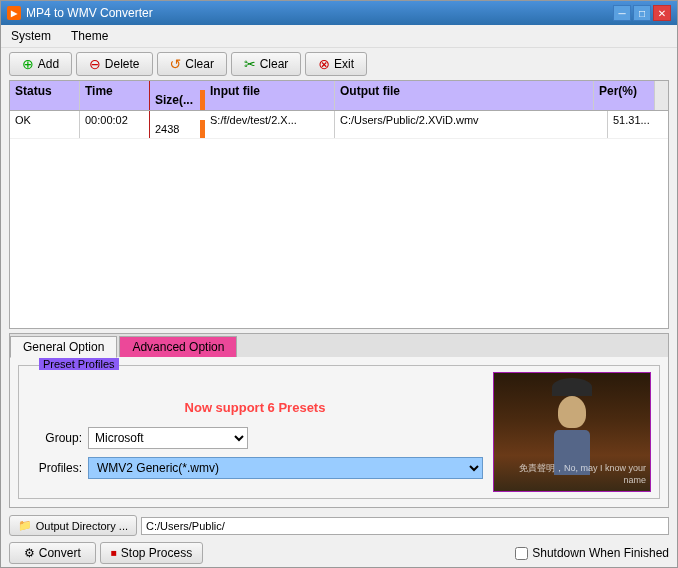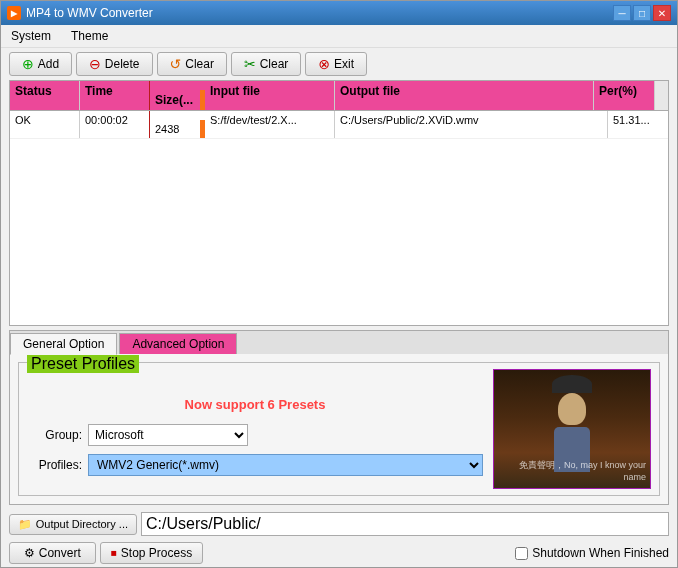--- a/index.html
+++ b/index.html
@@ -104,21 +104,21 @@
       flex: 1;
       margin: 0 8px;
       border: 1px solid #aaa;
       background: white;
       overflow: hidden;
       display: flex;
       flex-direction: column;
     }
     .file-list-header {
       display: flex;
-      background: #ec4899;
+      background: #c4b5fd;
       border-bottom: 1px solid #aaa;
       font-weight: bold;
       font-size: 12px;
     }
     .col-status { width: 70px; padding: 3px 5px; border-right: 1px solid #ccc; }
     .col-time { width: 70px; padding: 3px 5px; border-right: 1px solid #b91c1c; }
     .col-size { width: 55px; padding: 3px 5px; border-right: 5px solid #f97316; margin-top: 9px; }
     .col-input { width: 130px; padding: 3px 5px; border-right: 1px solid #ccc; }
     .col-output { flex: 1; padding: 3px 5px; border-right: 1px solid #ccc; }
     .col-per { width: 60px; padding: 3px 5px; }
@@ -161,24 +161,24 @@
     }
     .preset-group {
       border: 1px solid #bbb;
       padding: 6px 8px;
       margin: 2px;
       position: relative;
     }
     .preset-label {
       position: absolute;
       top: -8px;
-      left: 8px;
-      background: #84cc16;
+      left: 20px;
+      background: #8b5cf6;
       padding: 0 4px;
-      font-size: 16px;
+      font-size: 11px;
     }
     .preset-inner {
       display: flex;
       gap: 10px;
     }
     .preset-controls {
       flex: 1;
       display: flex;
       flex-direction: column;
       gap: 8px;
@@ -293,21 +293,21 @@
       font-size: 11px;
       display: flex;
       align-items: center;
       gap: 4px;
       white-space: nowrap;
     }
     .output-dir-input {
       flex: 1;
       padding: 2px 4px;
       border: 1px solid #aaa;
-      font-size: 16px;
+      font-size: 11px;
       background: white;
     }
     .bottom-bar {
       display: flex;
       align-items: center;
       padding: 3px 8px;
       background: #f0f0f0;
       justify-content: space-between;
     }
     .bottom-left {

